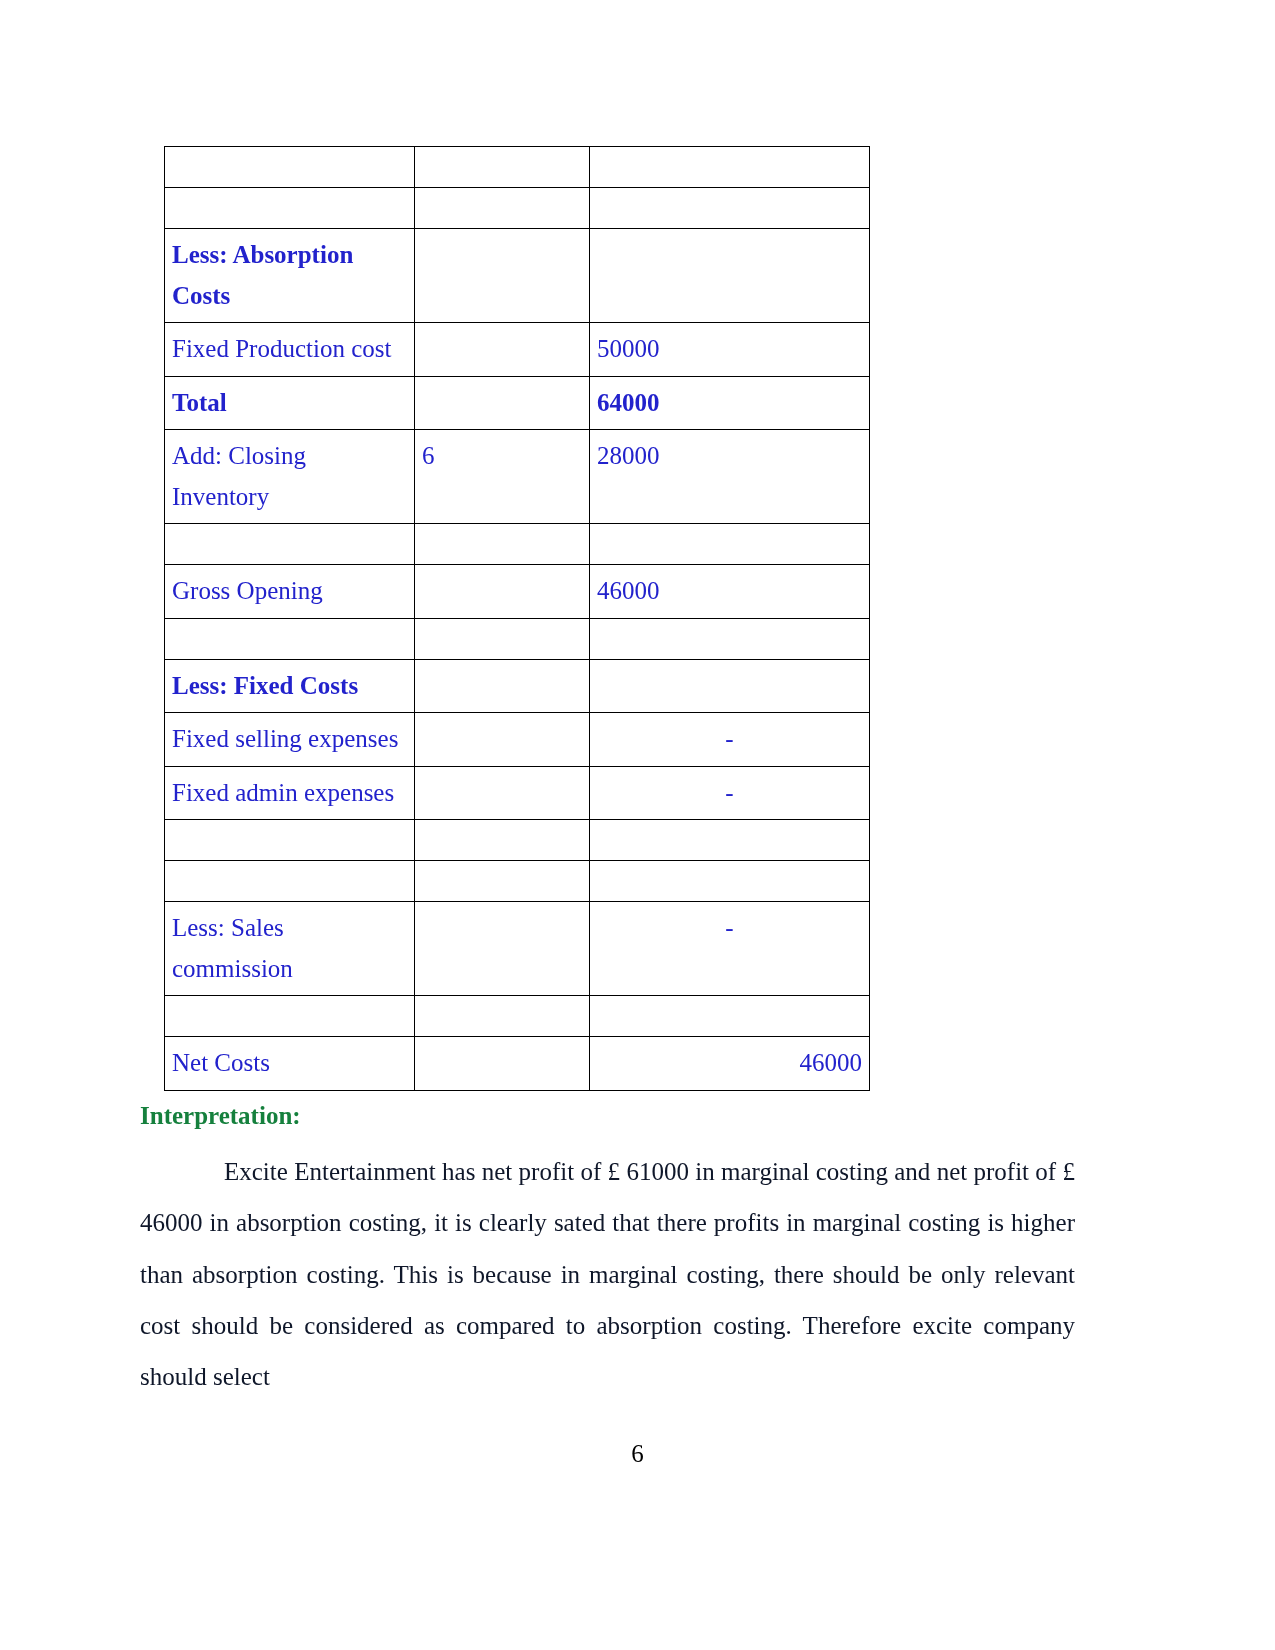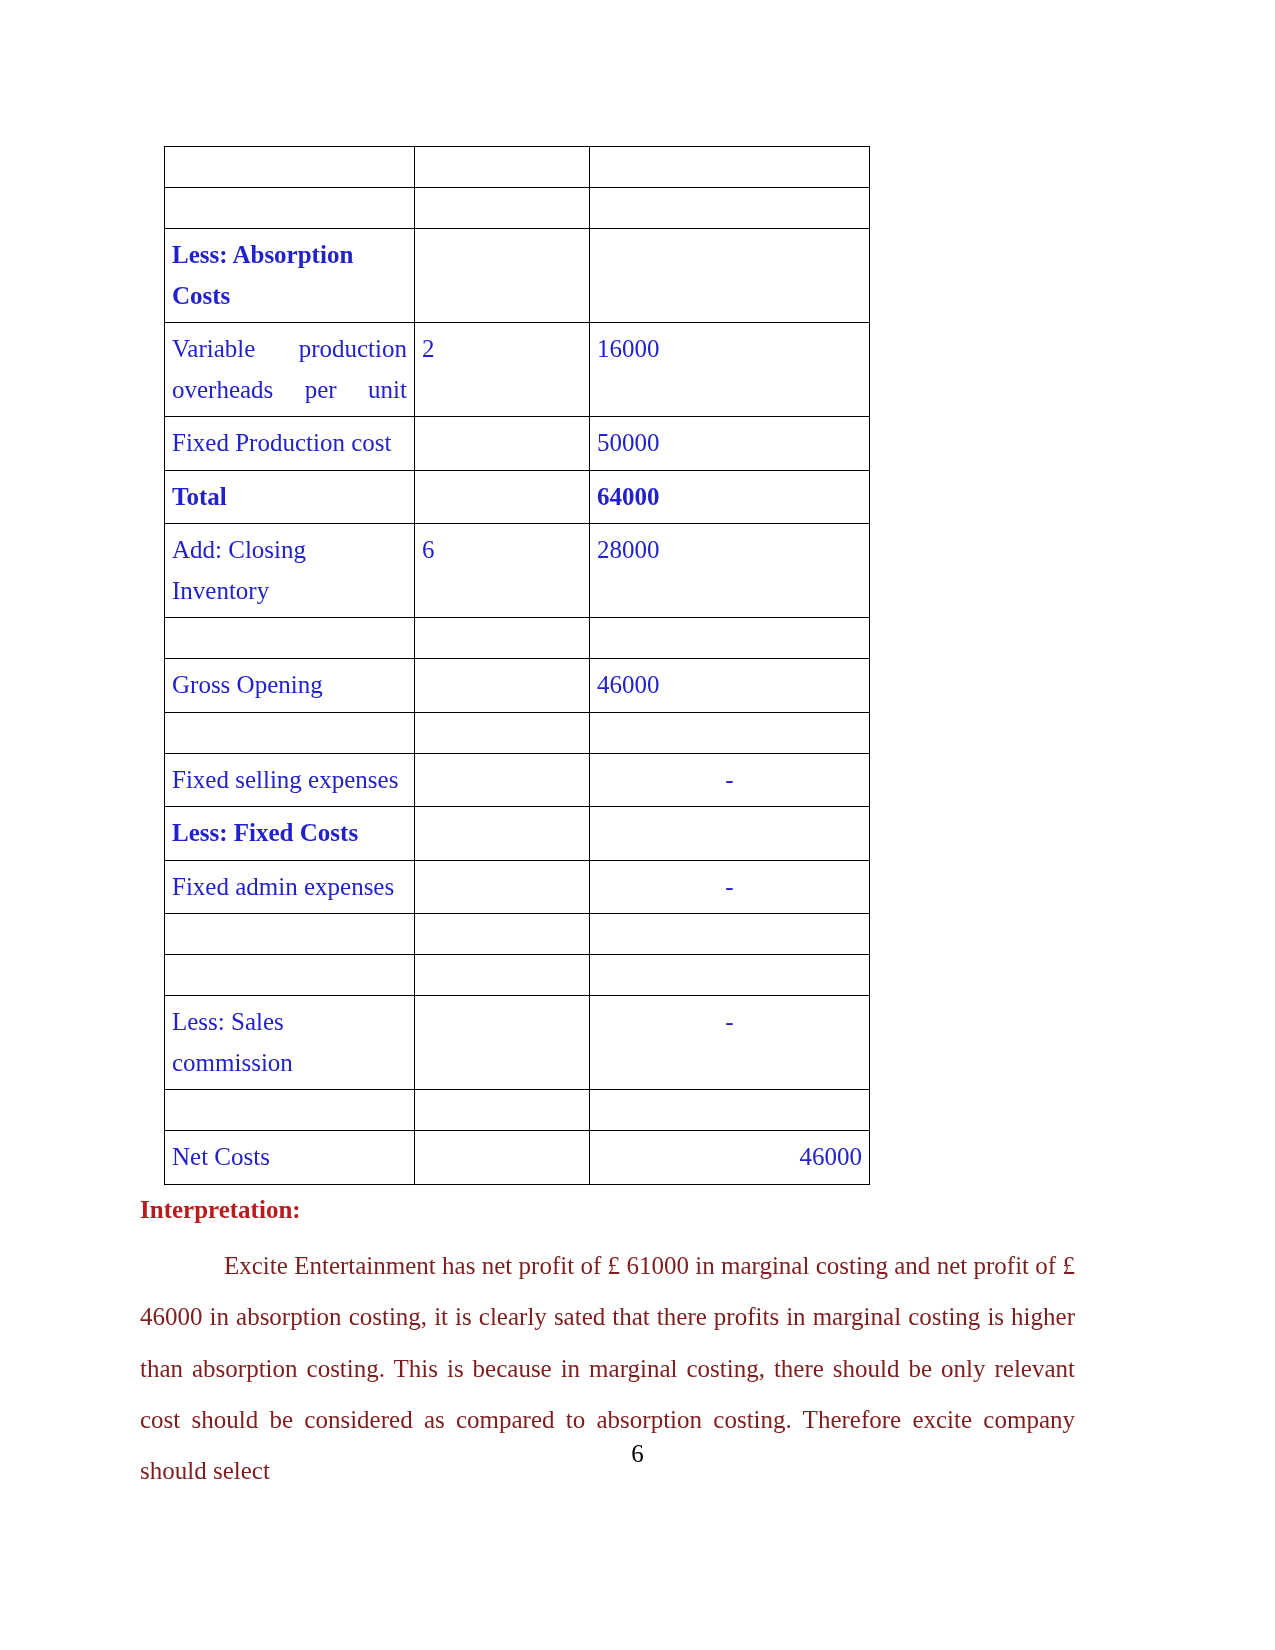--- a/index.html
+++ b/index.html
@@ -55,29 +55,29 @@
     text-align-last: justify;
   }
   td.center { text-align: center; }
   td.right  { text-align: right; }
   .empty-row td { height: 44px; }
 
   
   h3.interp {
     font-size: 25px;
     font-weight: bold;
-    color: #b91c1c;
+    color: #15803d;
     margin: 6px 0 0 0;
     padding: 0;
     line-height: 1.5;
     font-family: "Liberation Serif", "DejaVu Serif", serif;
   }
   p.body {
     font-size: 25px;
-    color: #7f1d1d;
+    color: #0f172a;
     margin: 12px 4px 0 0;
     padding: 0;
     line-height: 2.05;
     text-align: justify;
     text-indent: 84px;
     font-family: "Liberation Serif", "DejaVu Serif", serif;
     width: 935px;
     hyphens: none;
   }
   .pageno {
@@ -114,25 +114,20 @@
             <td></td>
             <td></td>
             <td></td>
           </tr>
           <tr>
             <td class="b">Less: Absorption Costs</td>
             <td></td>
             <td></td>
           </tr>
           <tr>
-            <td class="justify">Variable production overheads per unit</td>
-            <td>2</td>
-            <td>16000</td>
-          </tr>
-          <tr>
             <td>Fixed Production cost</td>
             <td></td>
             <td>50000</td>
           </tr>
           <tr>
             <td class="b">Total</td>
             <td></td>
             <td class="b">64000</td>
           </tr>
           <tr>
@@ -149,28 +144,28 @@
             <td>Gross Opening</td>
             <td></td>
             <td>46000</td>
           </tr>
           <tr class="empty-row">
             <td></td>
             <td></td>
             <td></td>
           </tr>
           <tr>
+            <td class="b">Less: Fixed Costs</td>
+            <td></td>
+            <td></td>
+          </tr>
+          <tr>
             <td>Fixed selling expenses</td>
             <td></td>
             <td class="center">-</td>
-          </tr>
-          <tr>
-            <td class="b">Less: Fixed Costs</td>
-            <td></td>
-            <td></td>
           </tr>
           <tr>
             <td>Fixed admin expenses</td>
             <td></td>
             <td class="center">-</td>
           </tr>
           <tr class="empty-row">
             <td></td>
             <td></td>
             <td></td>

